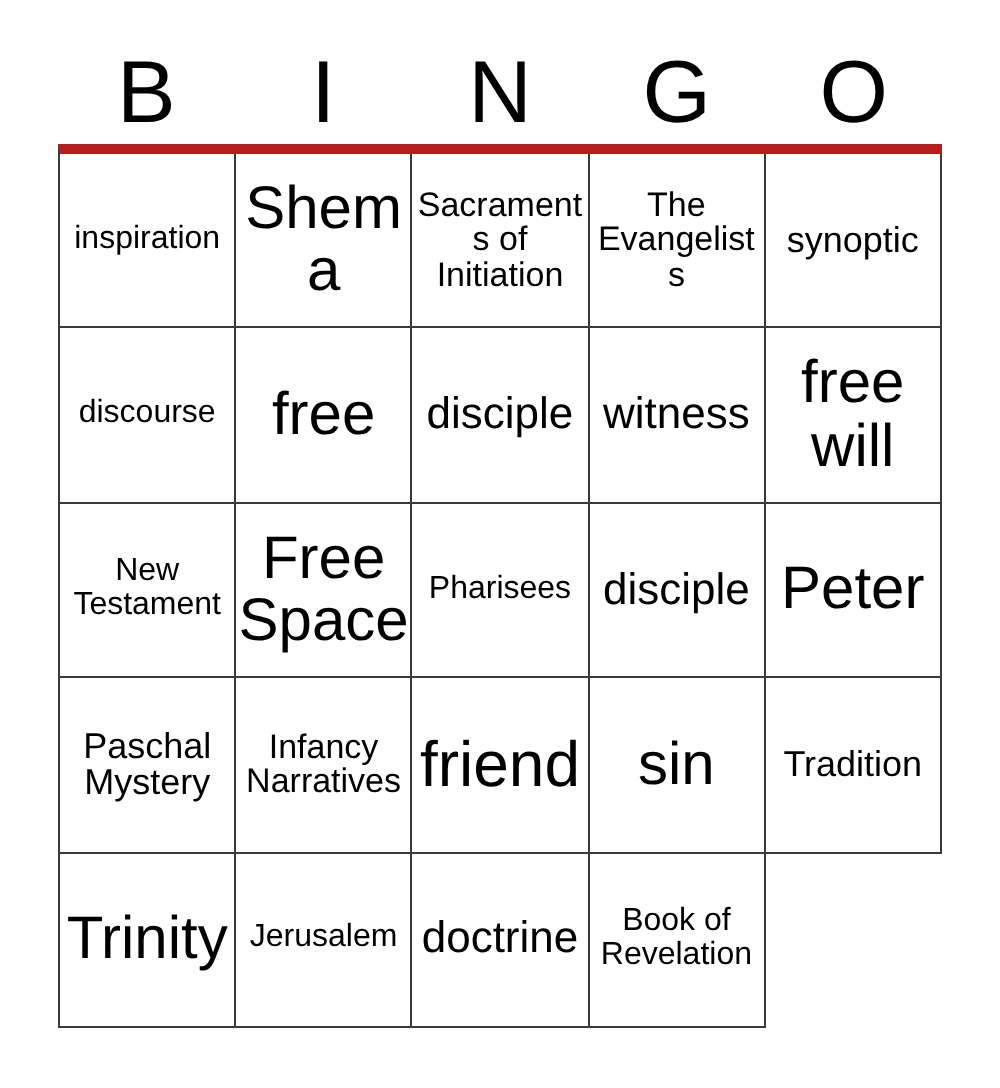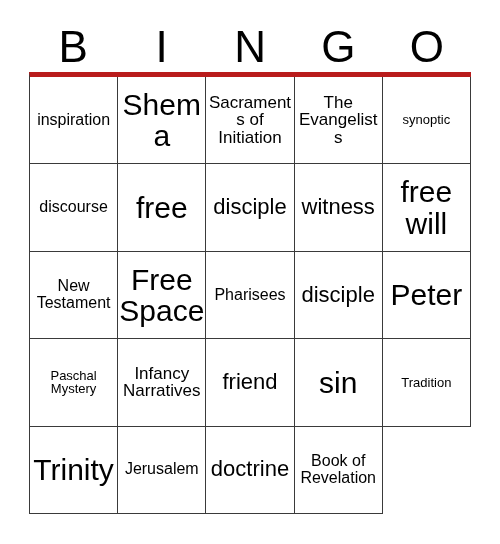--- a/index.html
+++ b/index.html
@@ -73,23 +73,23 @@
   .cell-text {
     display: block;
     width: 100%;
     line-height: 1.04;
     color: #000000;
     word-wrap: break-word;
   }
 
   
   .fs-xxl { font-size: 30px; }
-  .fs-xl  { font-size: 22px; }
+  .fs-xl  { font-size: 32px; }
   .fs-lg  { font-size: 22px; }
-  .fs-md  { font-size: 13px; }
+  .fs-md  { font-size: 18px; }
   .fs-sm  { font-size: 16px; }
   .fs-xs  { font-size: 17px; }
 </style>
 </head>
 <body>
 
 <div class="card">
 
   <div class="header">
     <div class="header-letter">B</div>

